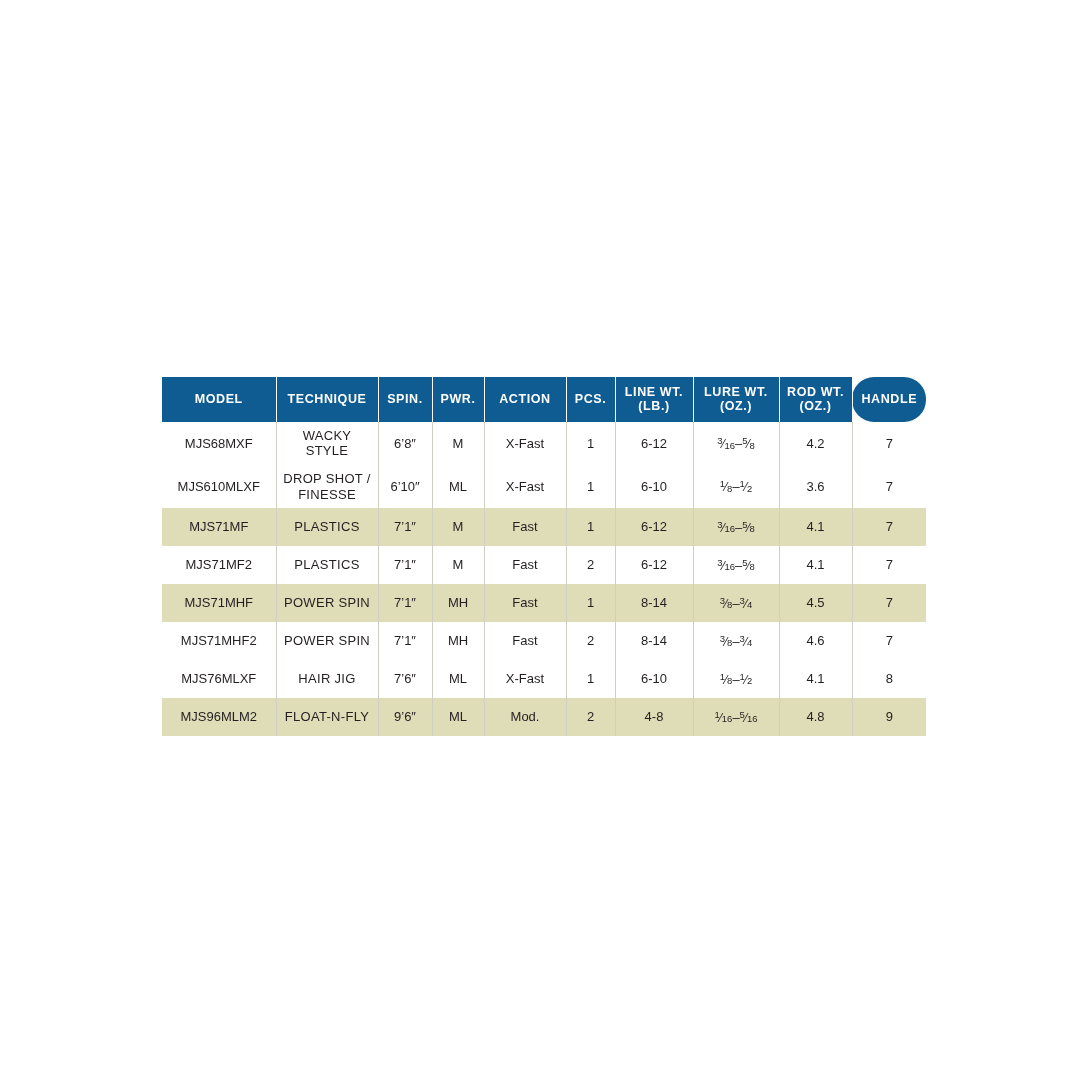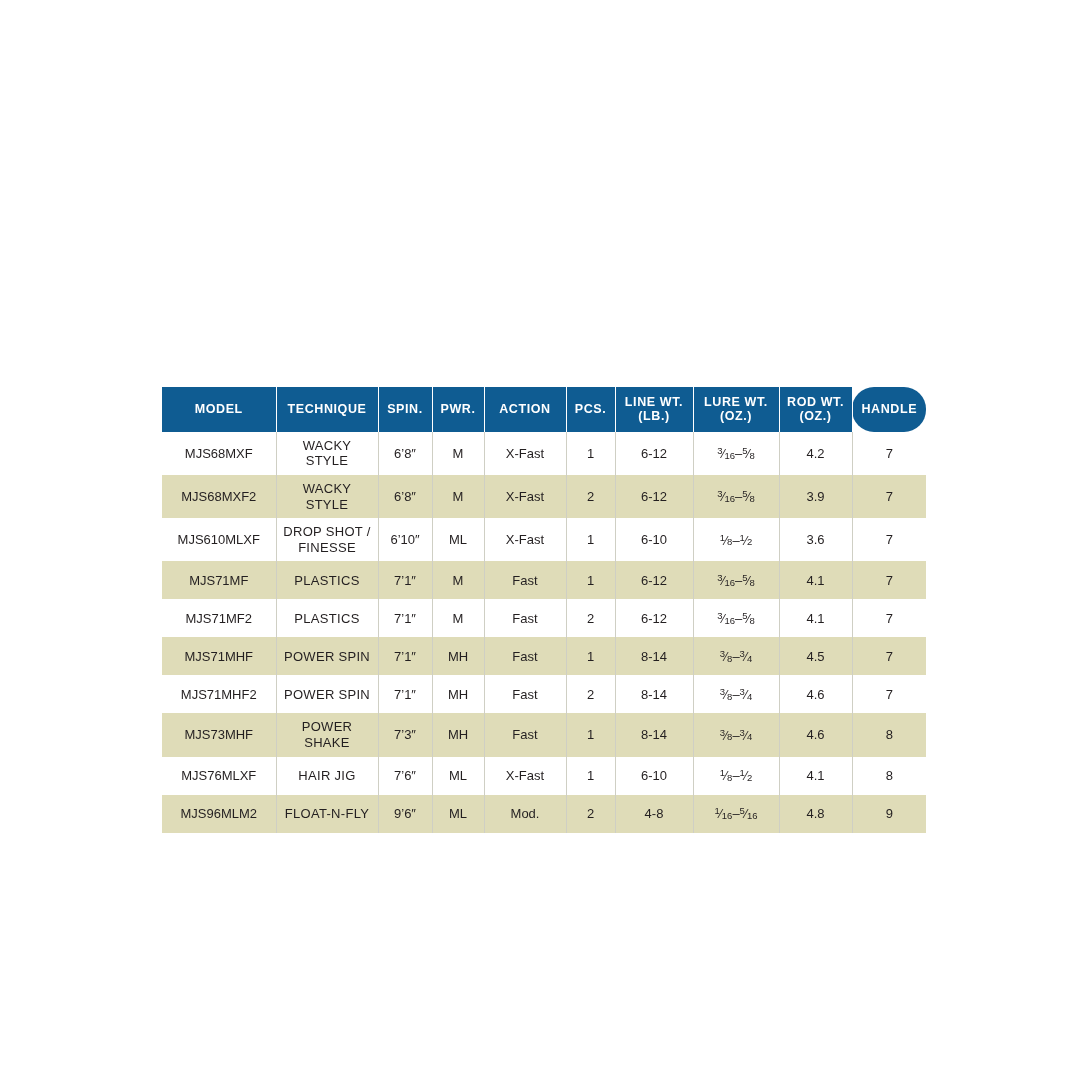--- a/index.html
+++ b/index.html
@@ -9,21 +9,21 @@
   }
   body {
     width: 1080px;
     height: 1080px;
     font-family: "Liberation Sans", sans-serif;
     position: relative;
   }
   .spec-wrap {
     position: absolute;
     left: 162px;
-    top: 387px;
+    top: 377px;
     width: 756px;
   }
   table.spec {
     border-collapse: collapse;
     width: 756px;
     table-layout: fixed;
   }
   table.spec th {
     background: #0f5c92;
     color: #ffffff;
@@ -134,32 +134,20 @@
           <td class="tech">WACKY STYLE</td>
           <td>6’8″</td>
           <td>M</td>
           <td>X-Fast</td>
           <td>1</td>
           <td>6-12</td>
           <td><span class="frac"><sup>3</sup><span class="slash">⁄</span><sub>16</sub>–<sup>5</sup><span class="slash">⁄</span><sub>8</sub></span></td>
           <td>4.2</td>
           <td>7</td>
         </tr>
-        <tr class="alt">
-          <td class="model">MJS68MXF2</td>
-          <td class="tech">WACKY STYLE</td>
-          <td>6’8″</td>
-          <td>M</td>
-          <td>X-Fast</td>
-          <td>2</td>
-          <td>6-12</td>
-          <td><span class="frac"><sup>3</sup><span class="slash">⁄</span><sub>16</sub>–<sup>5</sup><span class="slash">⁄</span><sub>8</sub></span></td>
-          <td>3.9</td>
-          <td>7</td>
-        </tr>
         <tr class="norm">
           <td class="model">MJS610MLXF</td>
           <td class="tech">DROP SHOT / FINESSE</td>
           <td>6’10″</td>
           <td>ML</td>
           <td>X-Fast</td>
           <td>1</td>
           <td>6-10</td>
           <td><span class="frac"><sup>1</sup><span class="slash">⁄</span><sub>8</sub>–<sup>1</sup><span class="slash">⁄</span><sub>2</sub></span></td>
           <td>3.6</td>
@@ -205,32 +193,20 @@
           <td class="model">MJS71MHF2</td>
           <td class="tech">POWER SPIN</td>
           <td>7’1″</td>
           <td>MH</td>
           <td>Fast</td>
           <td>2</td>
           <td>8-14</td>
           <td><span class="frac"><sup>3</sup><span class="slash">⁄</span><sub>8</sub>–<sup>3</sup><span class="slash">⁄</span><sub>4</sub></span></td>
           <td>4.6</td>
           <td>7</td>
-        </tr>
-        <tr class="alt">
-          <td class="model">MJS73MHF</td>
-          <td class="tech">POWER SHAKE</td>
-          <td>7’3″</td>
-          <td>MH</td>
-          <td>Fast</td>
-          <td>1</td>
-          <td>8-14</td>
-          <td><span class="frac"><sup>3</sup><span class="slash">⁄</span><sub>8</sub>–<sup>3</sup><span class="slash">⁄</span><sub>4</sub></span></td>
-          <td>4.6</td>
-          <td>8</td>
         </tr>
         <tr class="norm">
           <td class="model">MJS76MLXF</td>
           <td class="tech">HAIR JIG</td>
           <td>7’6″</td>
           <td>ML</td>
           <td>X-Fast</td>
           <td>1</td>
           <td>6-10</td>
           <td><span class="frac"><sup>1</sup><span class="slash">⁄</span><sub>8</sub>–<sup>1</sup><span class="slash">⁄</span><sub>2</sub></span></td>

